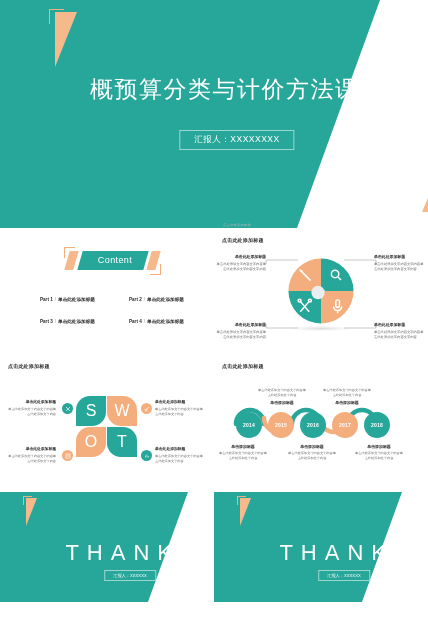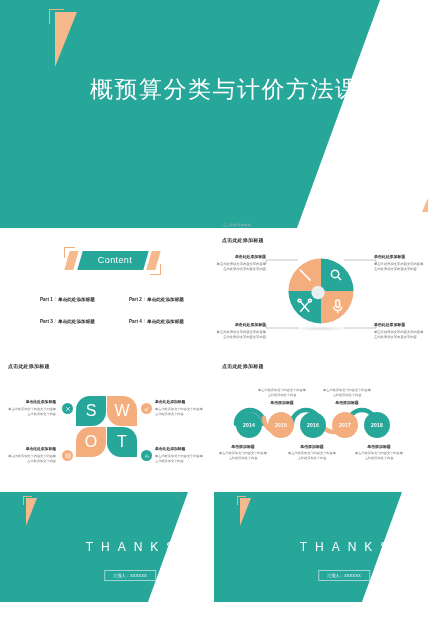--- a/index.html
+++ b/index.html
@@ -96,36 +96,37 @@
     background:#27a69a;transform:skewX(-20deg);transform-origin:top left;}
   .thx .tri-tl{position:absolute;left:26px;top:14px;width:0;height:0;
     border-left:11px solid #f6b98c;border-bottom:28px solid transparent;}
   .thx .br-tl{position:absolute;left:23px;top:12px;width:8px;height:8px;
     border-left:1px solid #f4ae7d;border-top:1px solid #f4ae7d;}
   .thx .tri-br{position:absolute;right:13px;bottom:8px;width:0;height:0;
     border-right:13px solid #f6b98c;border-top:32px solid transparent;}
   .thx .br-br{position:absolute;right:9px;bottom:6px;width:8px;height:8px;
     border-right:1px solid #f4ae7d;border-bottom:1px solid #f4ae7d;}
   .thx .word{position:absolute;left:0;right:0;top:56px;text-align:center;
-    color:#fff;font-size:12px;letter-spacing:8px;font-weight:400;padding-left:8px;}
+    color:#fff;font-size:22px;letter-spacing:8px;font-weight:400;padding-left:8px;}
   .thx .speaker{position:absolute;left:50%;top:86px;transform:translateX(-50%);
     border:1px solid #9ed6cf;color:#fff;font-size:4.2px;padding:2px 8px;}
 </style>
 </head>
 <body>
 
 <div class="deck">
 
   <div class="slide" id="s1">
     <div class="bigpara"></div>
     <div class="tri-tl"></div>
     <div class="br-tl"></div>
     <div class="tri-br"></div>
     <div class="br-br"></div>
     <div class="title">概预算分类与计价方法课件</div>
+    <div class="speaker">汇报人：XXXXXXXX</div>
     <div class="wm">点击此处添加标题</div>
   </div>
 
   <div class="slide" id="s2">
     <div class="cb-br-tl"></div>
     <div class="cb-acc-l"></div>
     <div class="cbanner"></div>
     <div class="cb-acc-r"></div>
     <div class="cb-br-br"></div>
     <div class="cbanner-lbl">Content</div>

